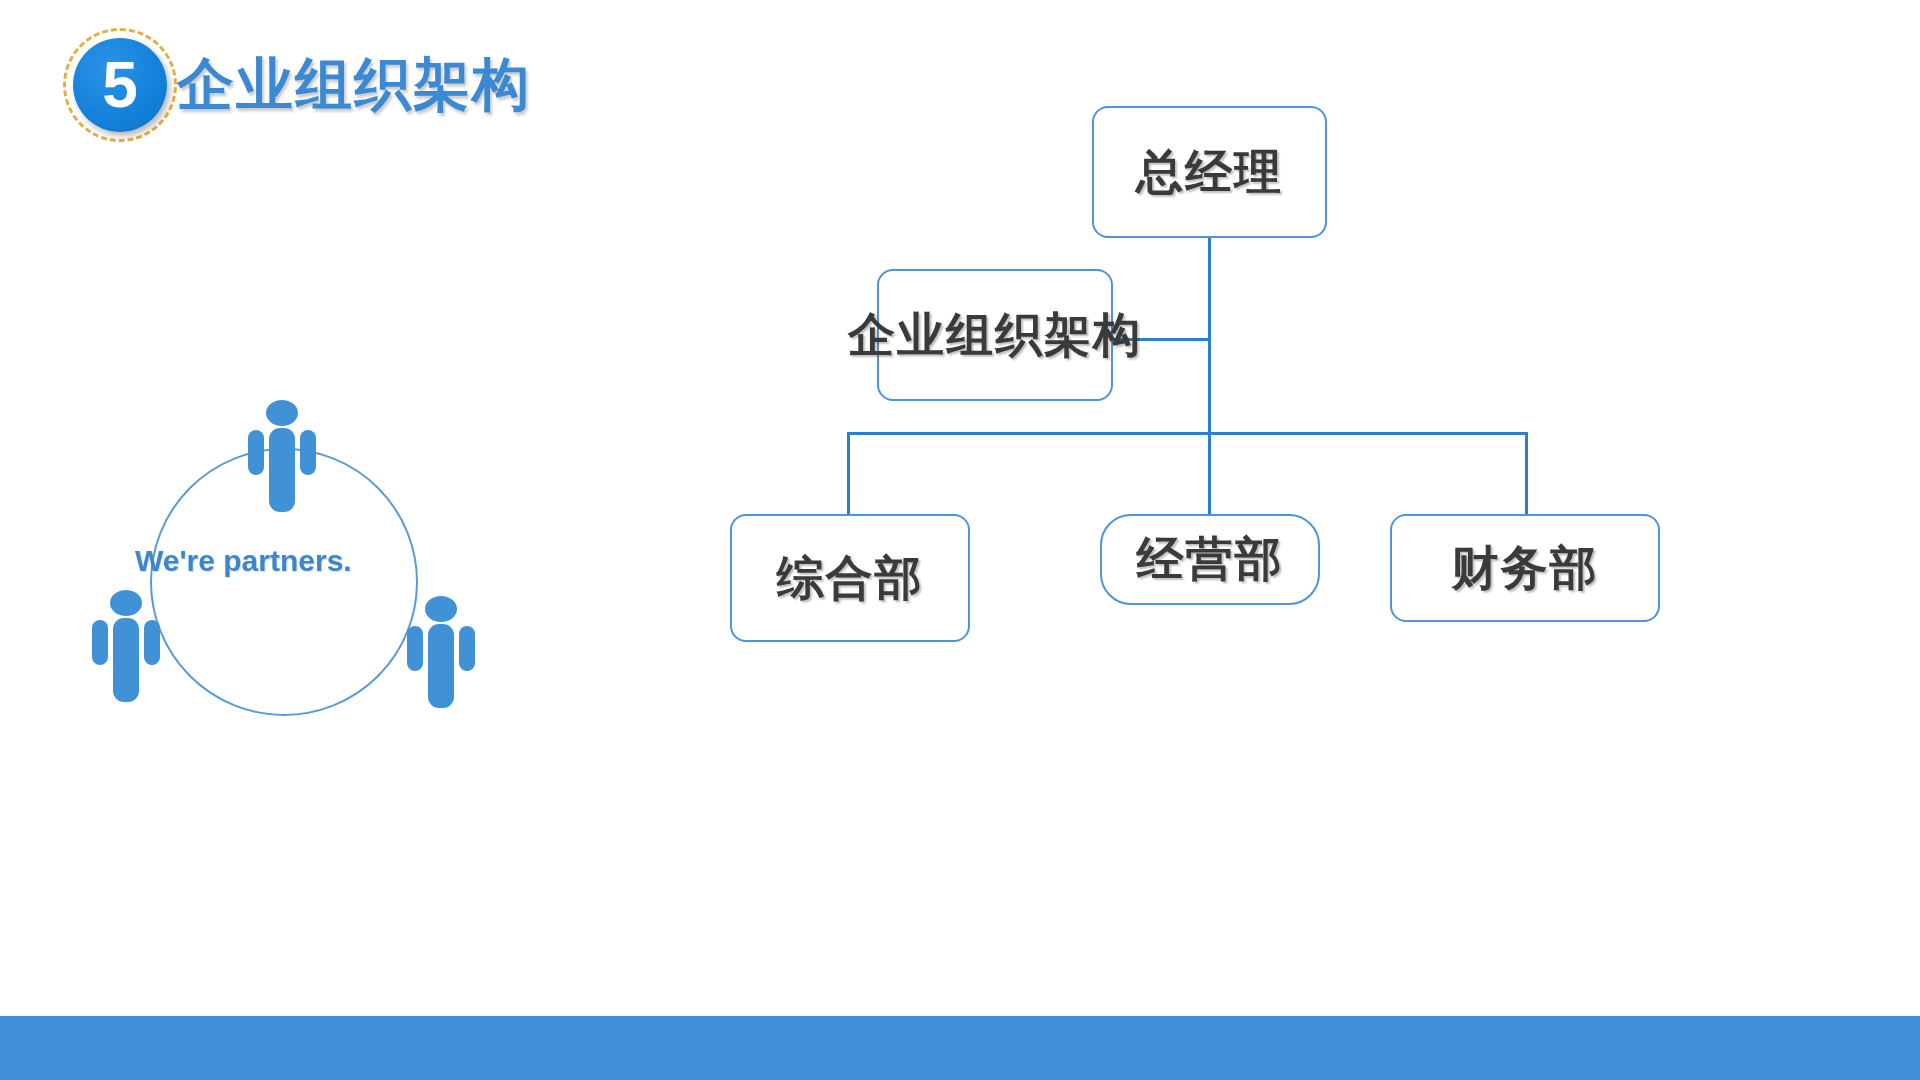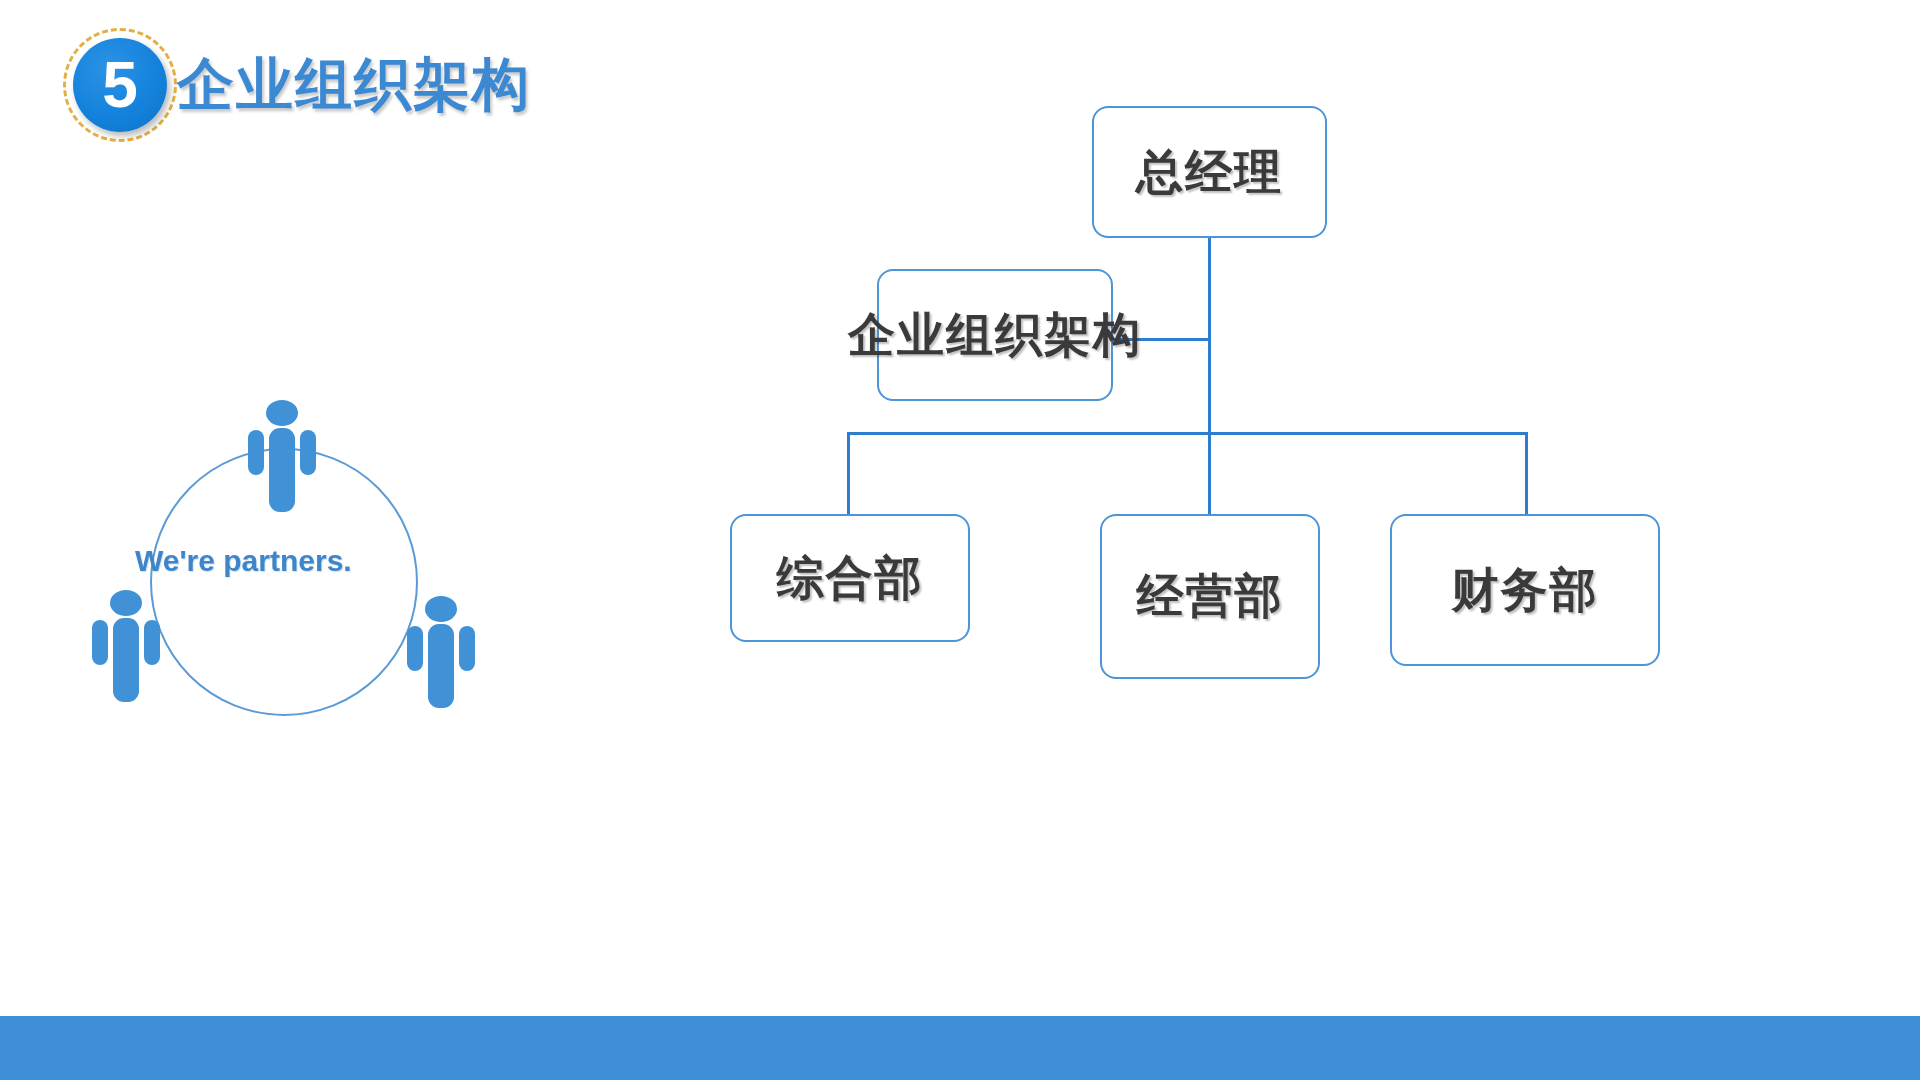--- a/index.html
+++ b/index.html
@@ -75,22 +75,22 @@
     position:absolute;background:#ffffff;
     border:2.5px solid var(--box_border);border-radius:16px;
     display:flex;align-items:center;justify-content:center;
     color:var(--box_text);font-size:47px;font-weight:700;
     letter-spacing:2px;white-space:nowrap;
     text-shadow:2px 2px 2px rgba(0,0,0,0.25);
   }
   .box-gm   {left:1092px;top:106px;width:235px;height:132px;}
   .box-rep  {left:877px; top:269px;width:236px;height:132px;}
   .box-dep1 {left:730px; top:514px;width:240px;height:128px;}
-  .box-dep2 {left:1100px;top:514px;width:220px;height:165px;}
-  .box-dep3 {left:1390px;top:514px;width:270px;height:152px;}
+  .box-dep2 {left:1100px;top:514px;width:220px;height:91px;border-radius:31px;}
+  .box-dep3 {left:1390px;top:514px;width:270px;height:108px;}
 
   
   .footer-bar{
     position:absolute;left:0;top:1016px;width:1920px;height:64px;
     background:var(--footer_bar);
   }
 </style>
 </head>
 <body>
 

